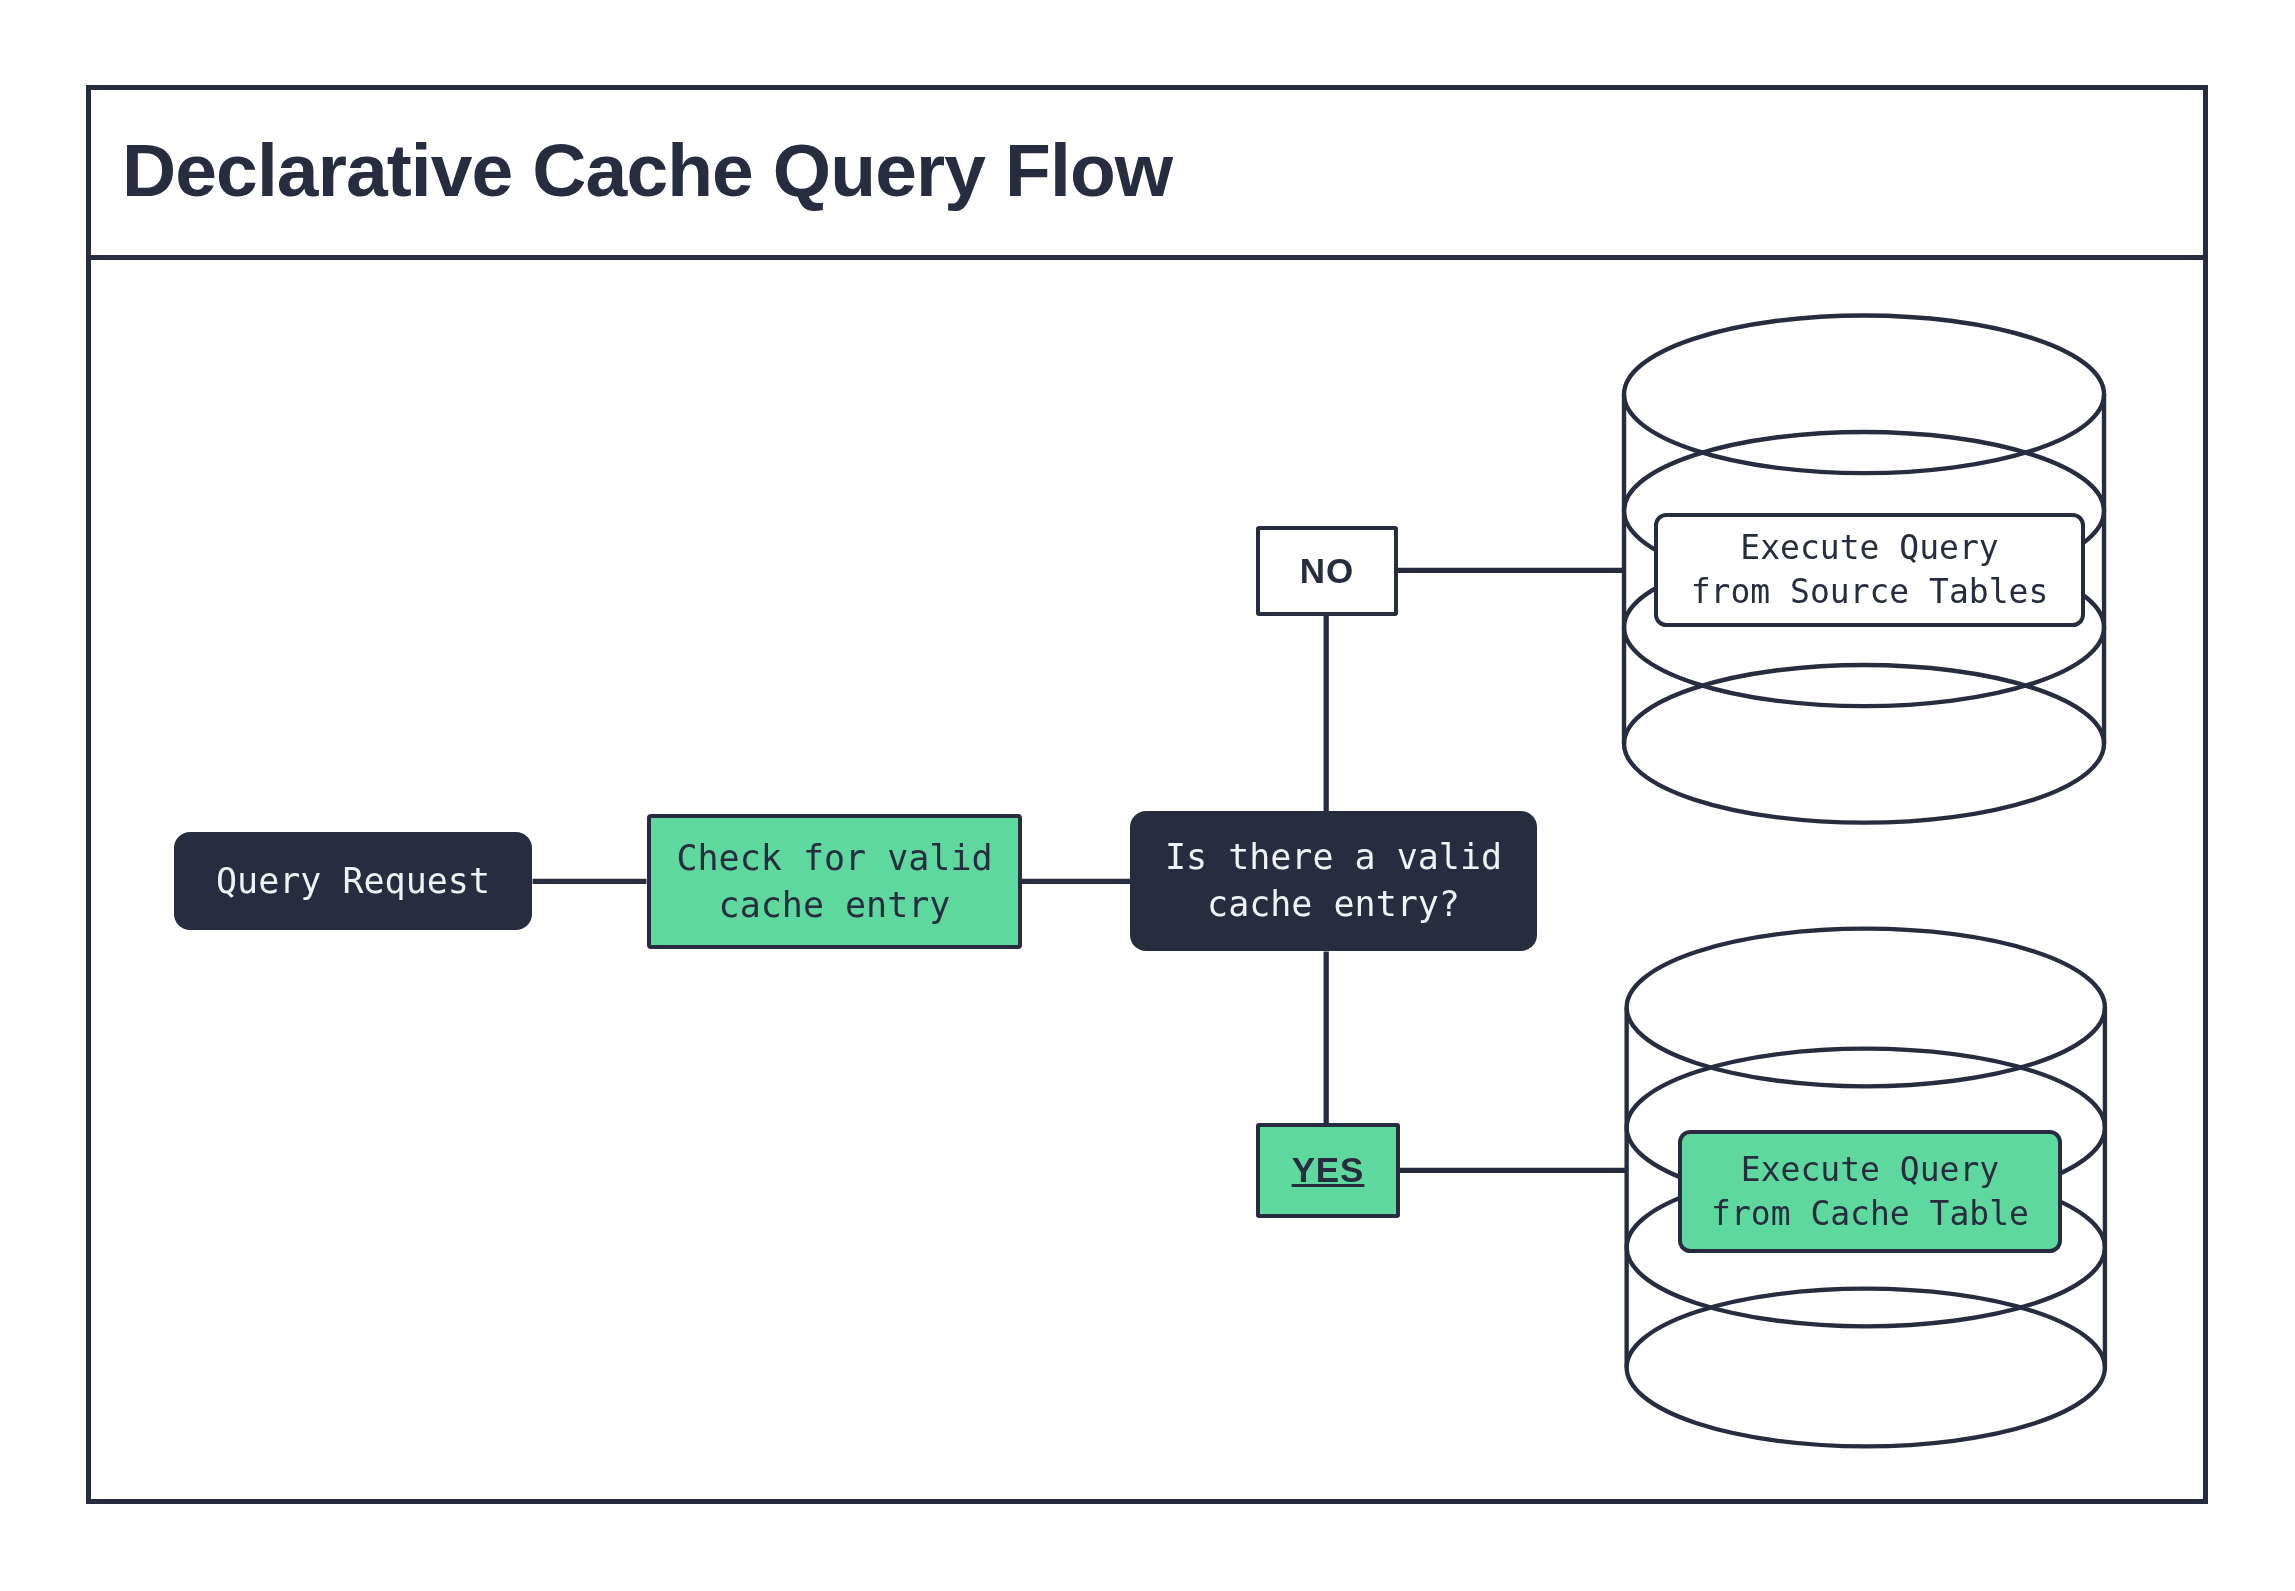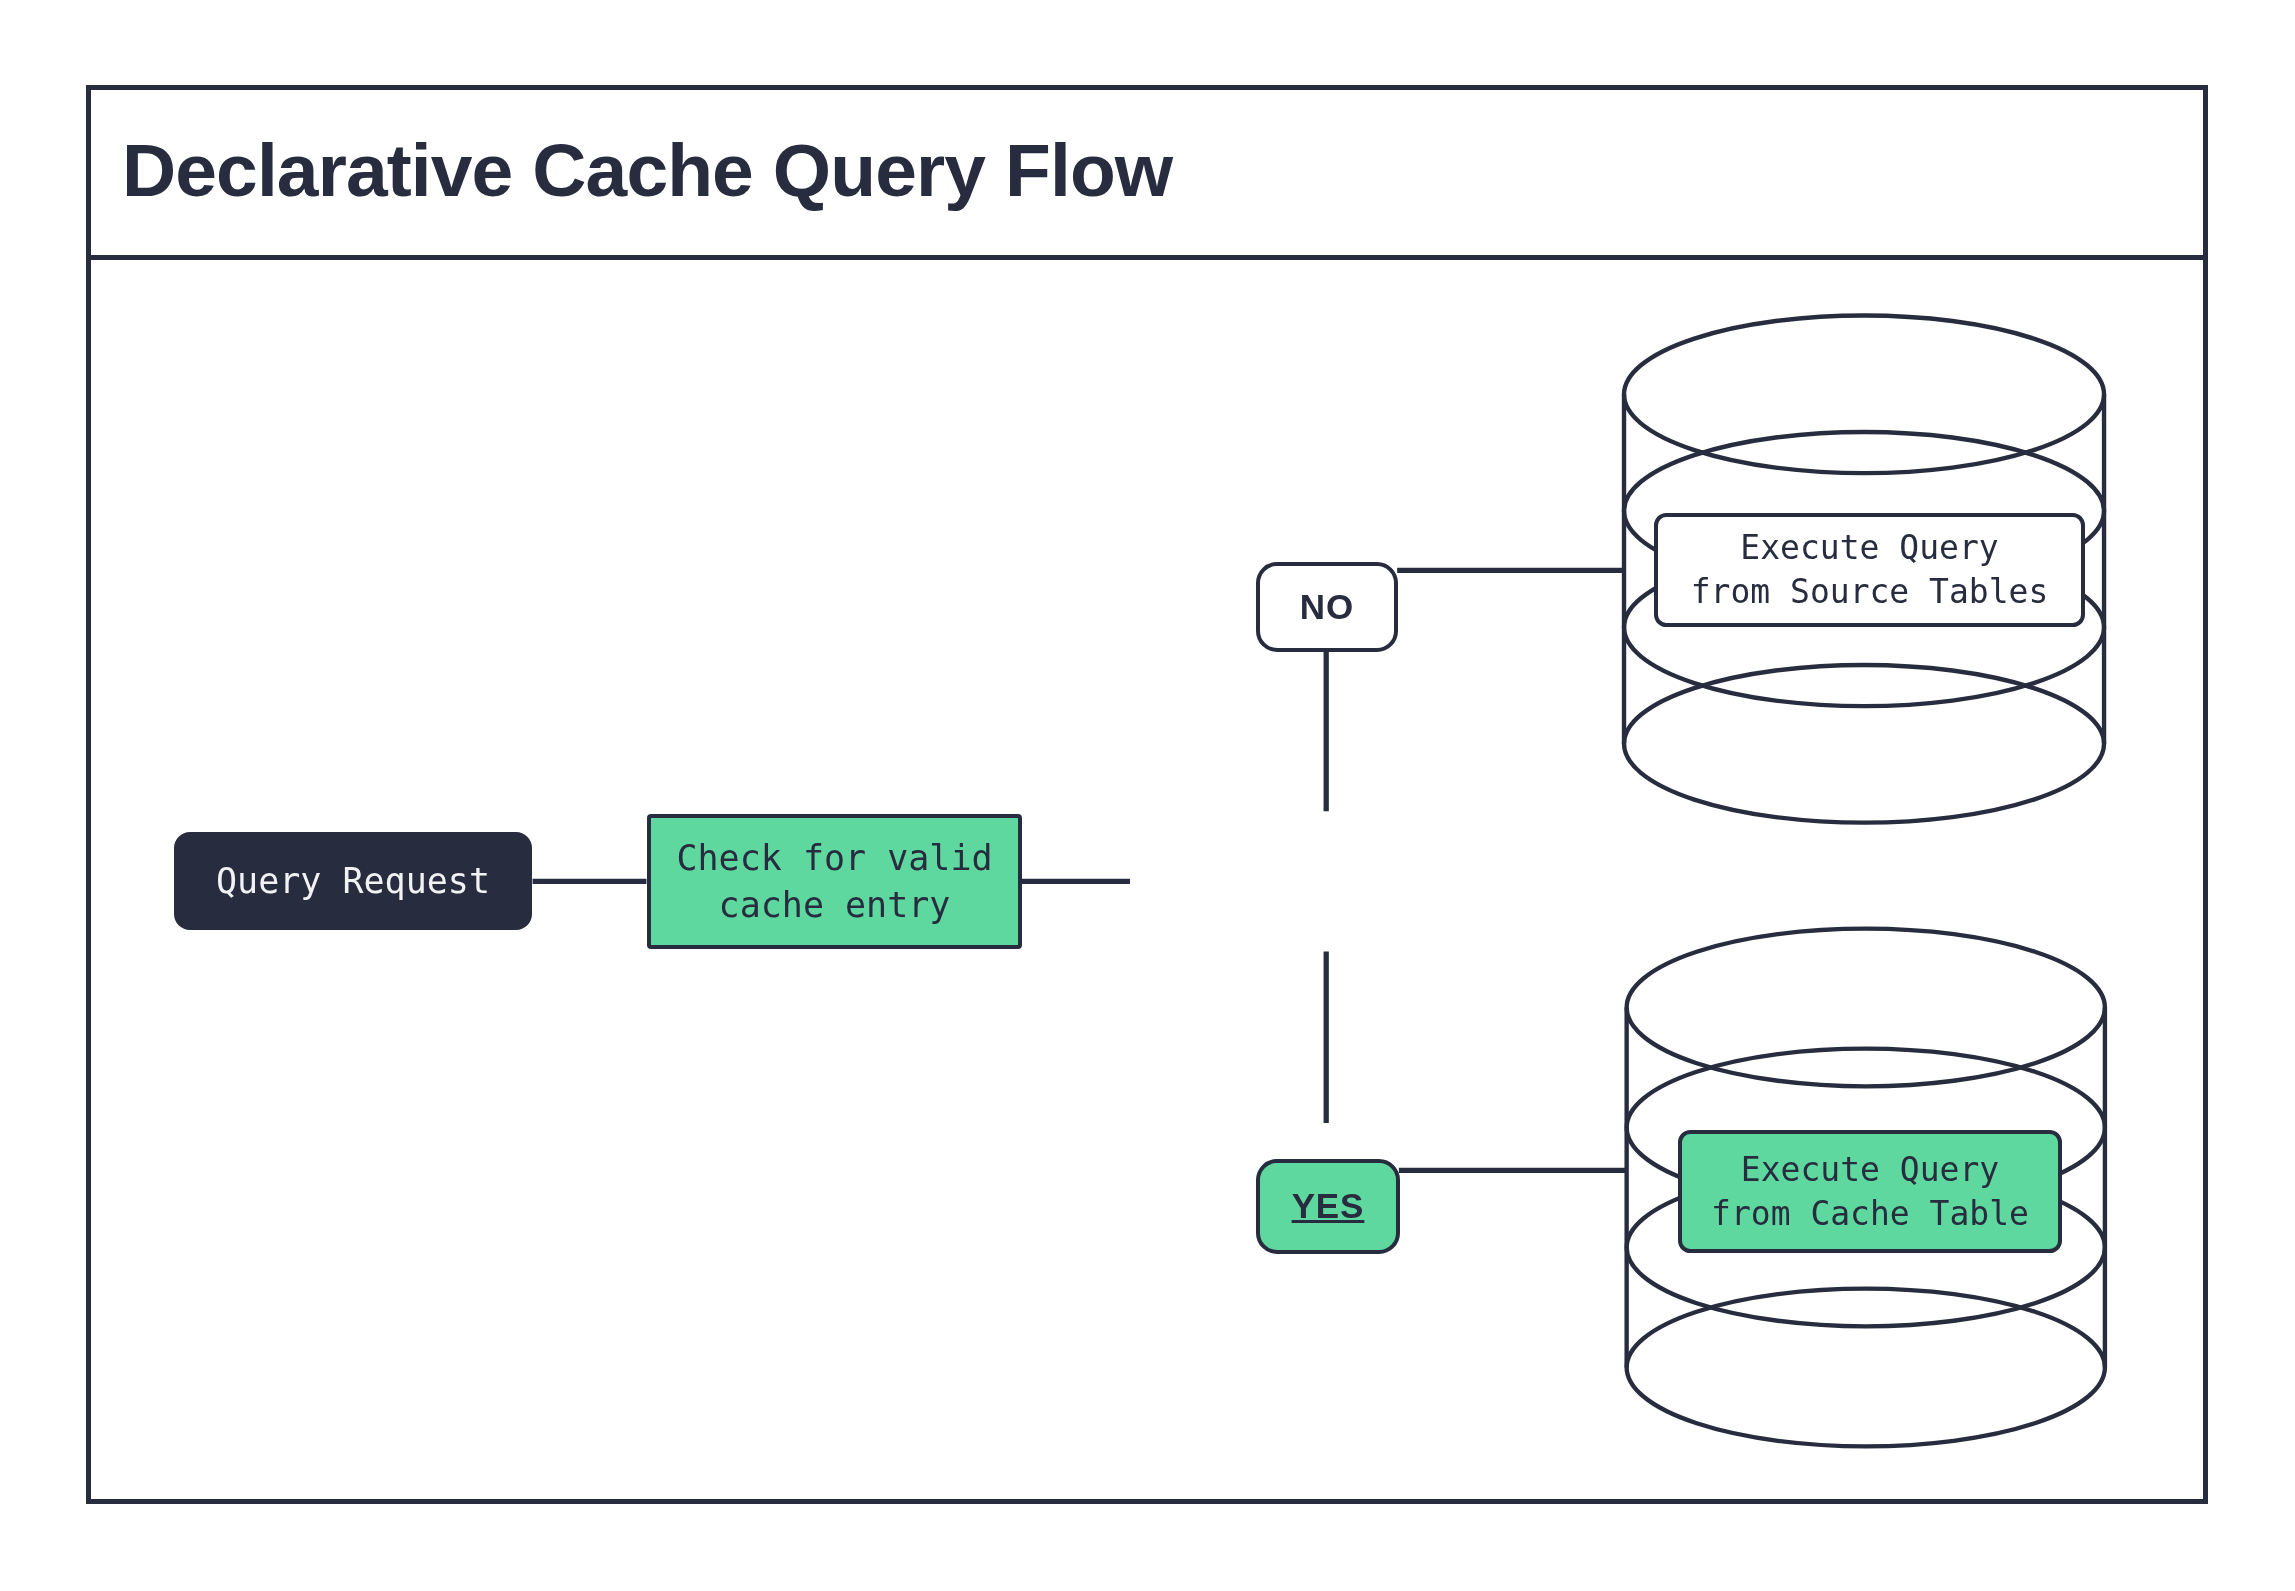--- a/index.html
+++ b/index.html
@@ -40,21 +40,21 @@
   .node{
     position:absolute;box-sizing:border-box;
     display:flex;flex-direction:column;align-items:center;justify-content:center;
     text-align:center;font-size:35px;line-height:1.33;white-space:nowrap;
   }
   .node-dark{background:var(--dark);color:var(--light);border-radius:16px;}
   .node-green{background:var(--green);color:var(--dark);border:4.4px solid var(--dark);border-radius:4px;}
   .node-white{background:var(--paper);color:var(--dark);border:4.4px solid var(--dark);border-radius:14px;}
   .branch{
     font-family:"Liberation Sans","DejaVu Sans",sans-serif;
-    font-weight:bold;font-size:35px;letter-spacing:0.9px;border-radius:21px;margin-top:36px;
+    font-weight:bold;font-size:35px;letter-spacing:0.9px;border-radius:3px;
   }
 
   .n-query    {left:174px; top:832px;  width:358px; height:98px;}
   .n-check    {left:647px; top:814px;  width:375px; height:135px;}
   .n-decision {left:1130px;top:811px;  width:407px; height:140px;}
   .n-no       {left:1256px;top:526px;  width:142px; height:90px;}
   .n-yes      {left:1256px;top:1123px; width:144px; height:95px;text-decoration:underline;}
   .n-srclabel {left:1654px;top:513px;  width:431px; height:114px;font-size:33px;border-radius:12.3px;border-width:4.4px;}
   .n-cachelabel{left:1678px;top:1130px;width:384px; height:123px;font-size:33px;border-radius:12.3px;border-width:4.4px;}
 </style>
@@ -98,20 +98,24 @@
 
   <div class="node node-dark n-query">
     <span>Query Request</span>
   </div>
 
   <div class="node node-green n-check">
     <span>Check for valid</span>
     <span>cache entry</span>
   </div>
 
+  <div class="node node-dark n-decision">
+    <span>Is there a valid</span>
+    <span>cache entry?</span>
+  </div>
 
   <div class="node node-white branch n-no">
     <span>NO</span>
   </div>
 
   <div class="node node-green branch n-yes">
     <span>YES</span>
   </div>
 
   <div class="node node-white n-srclabel">

